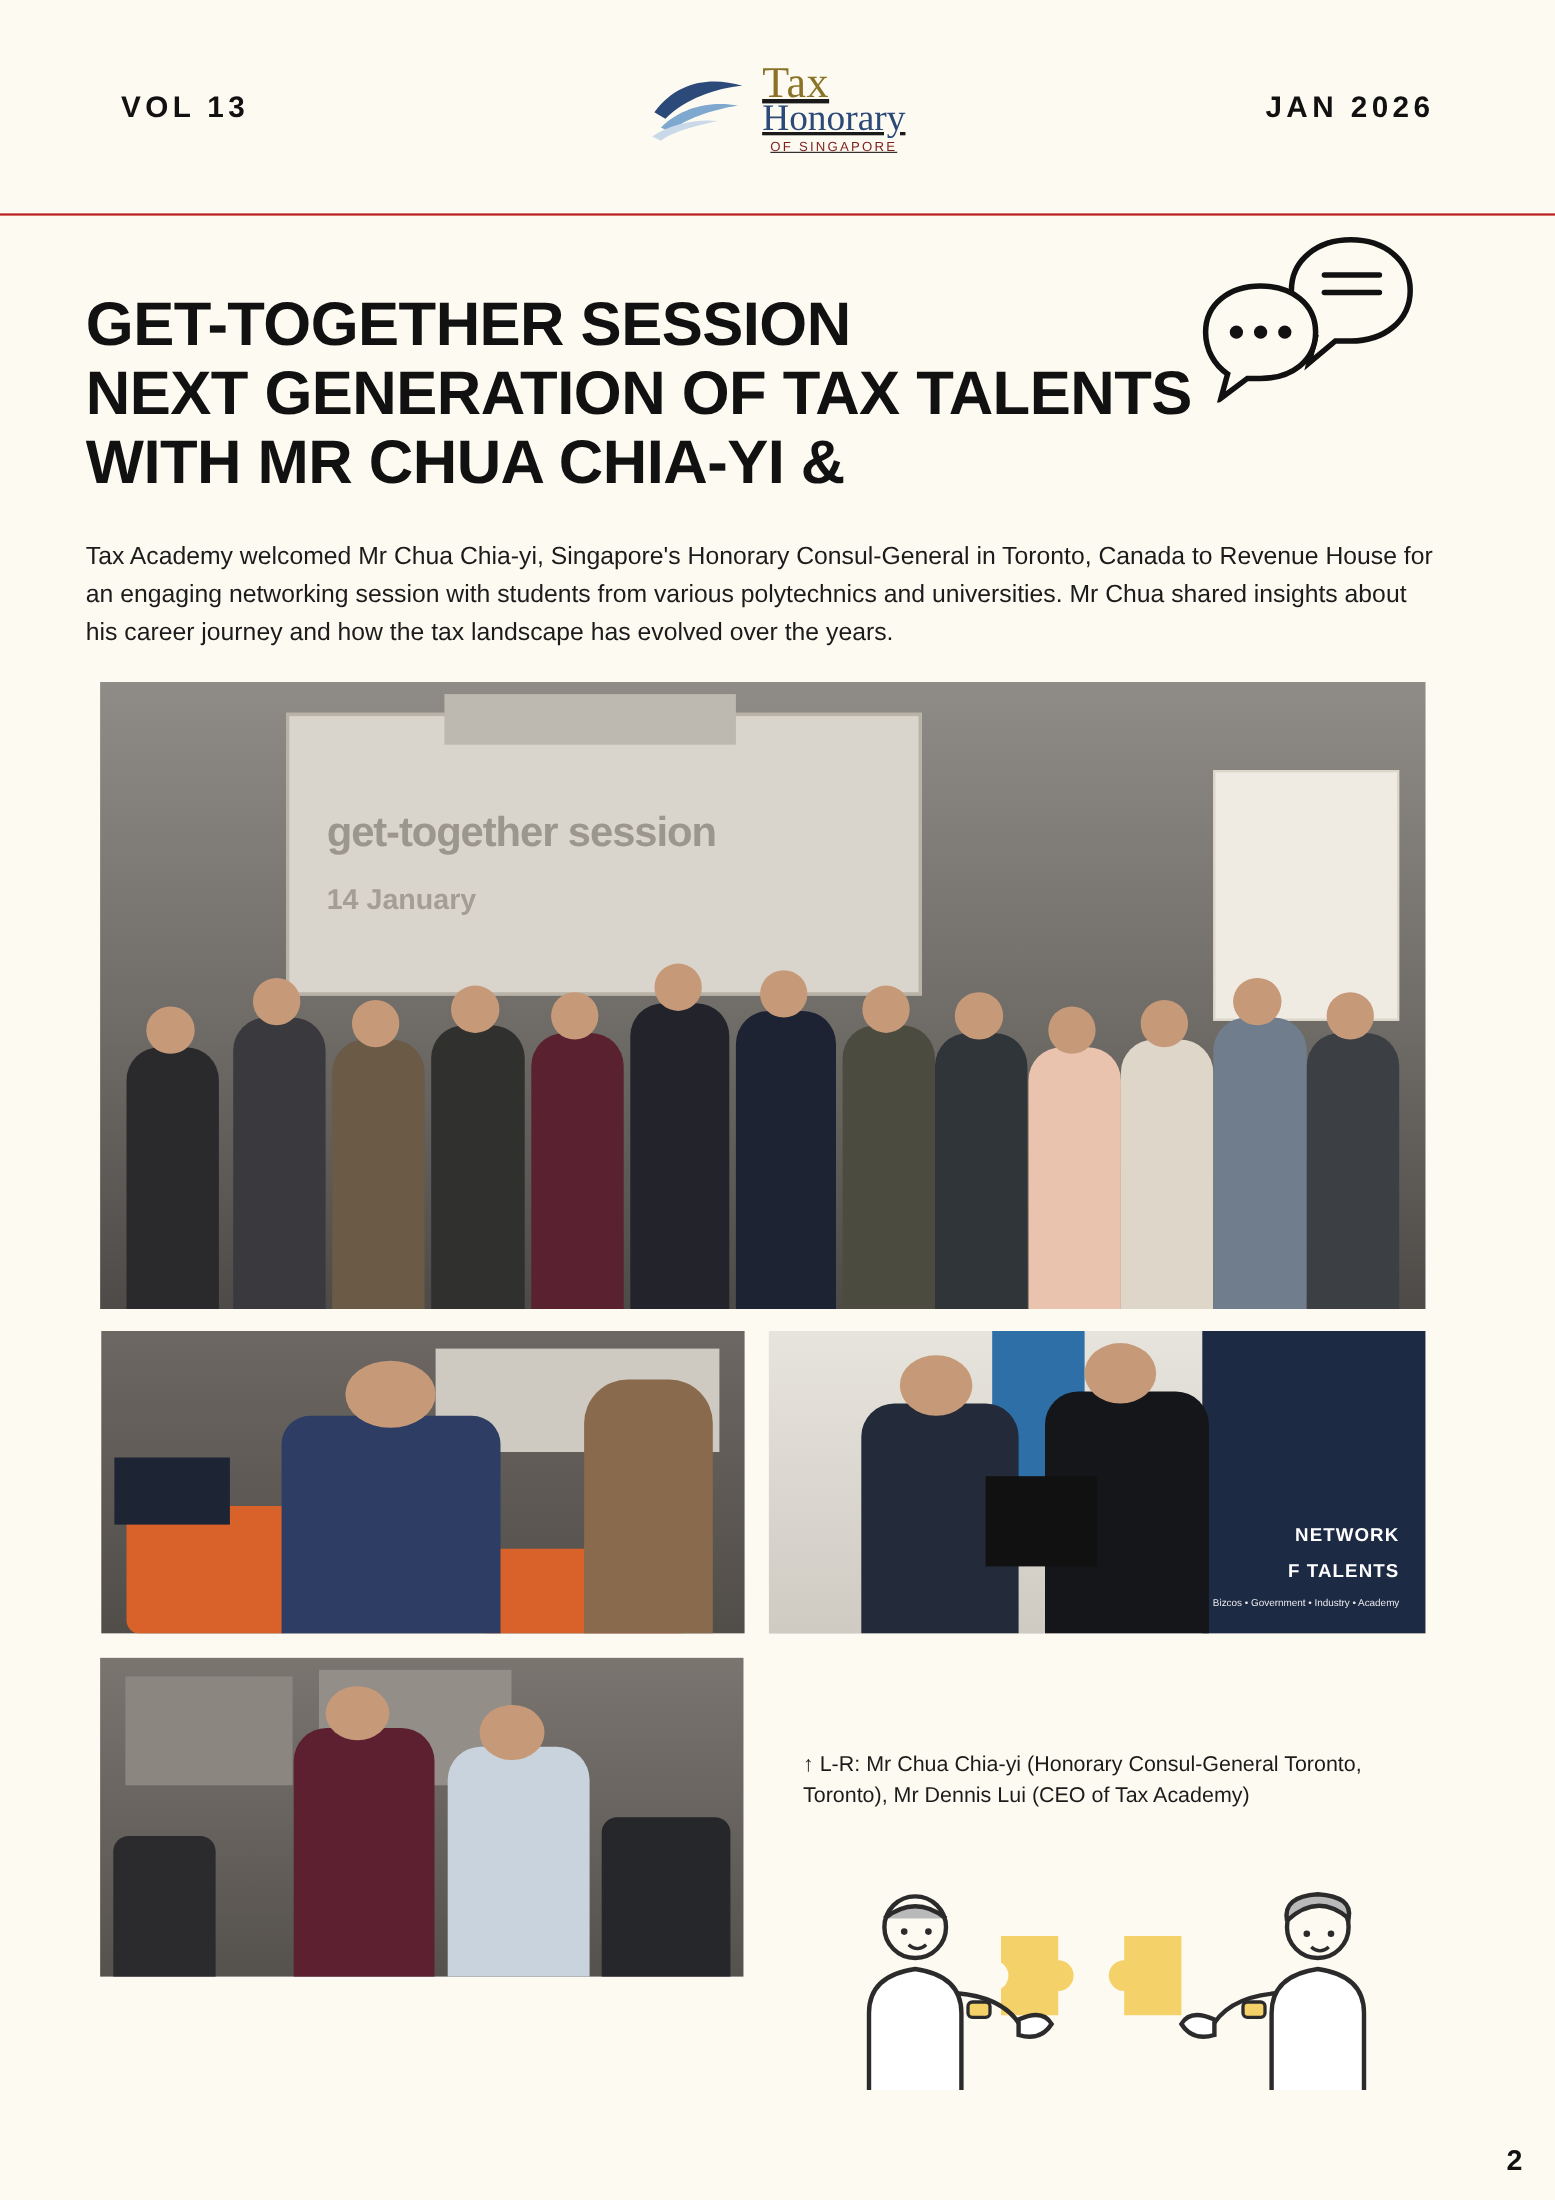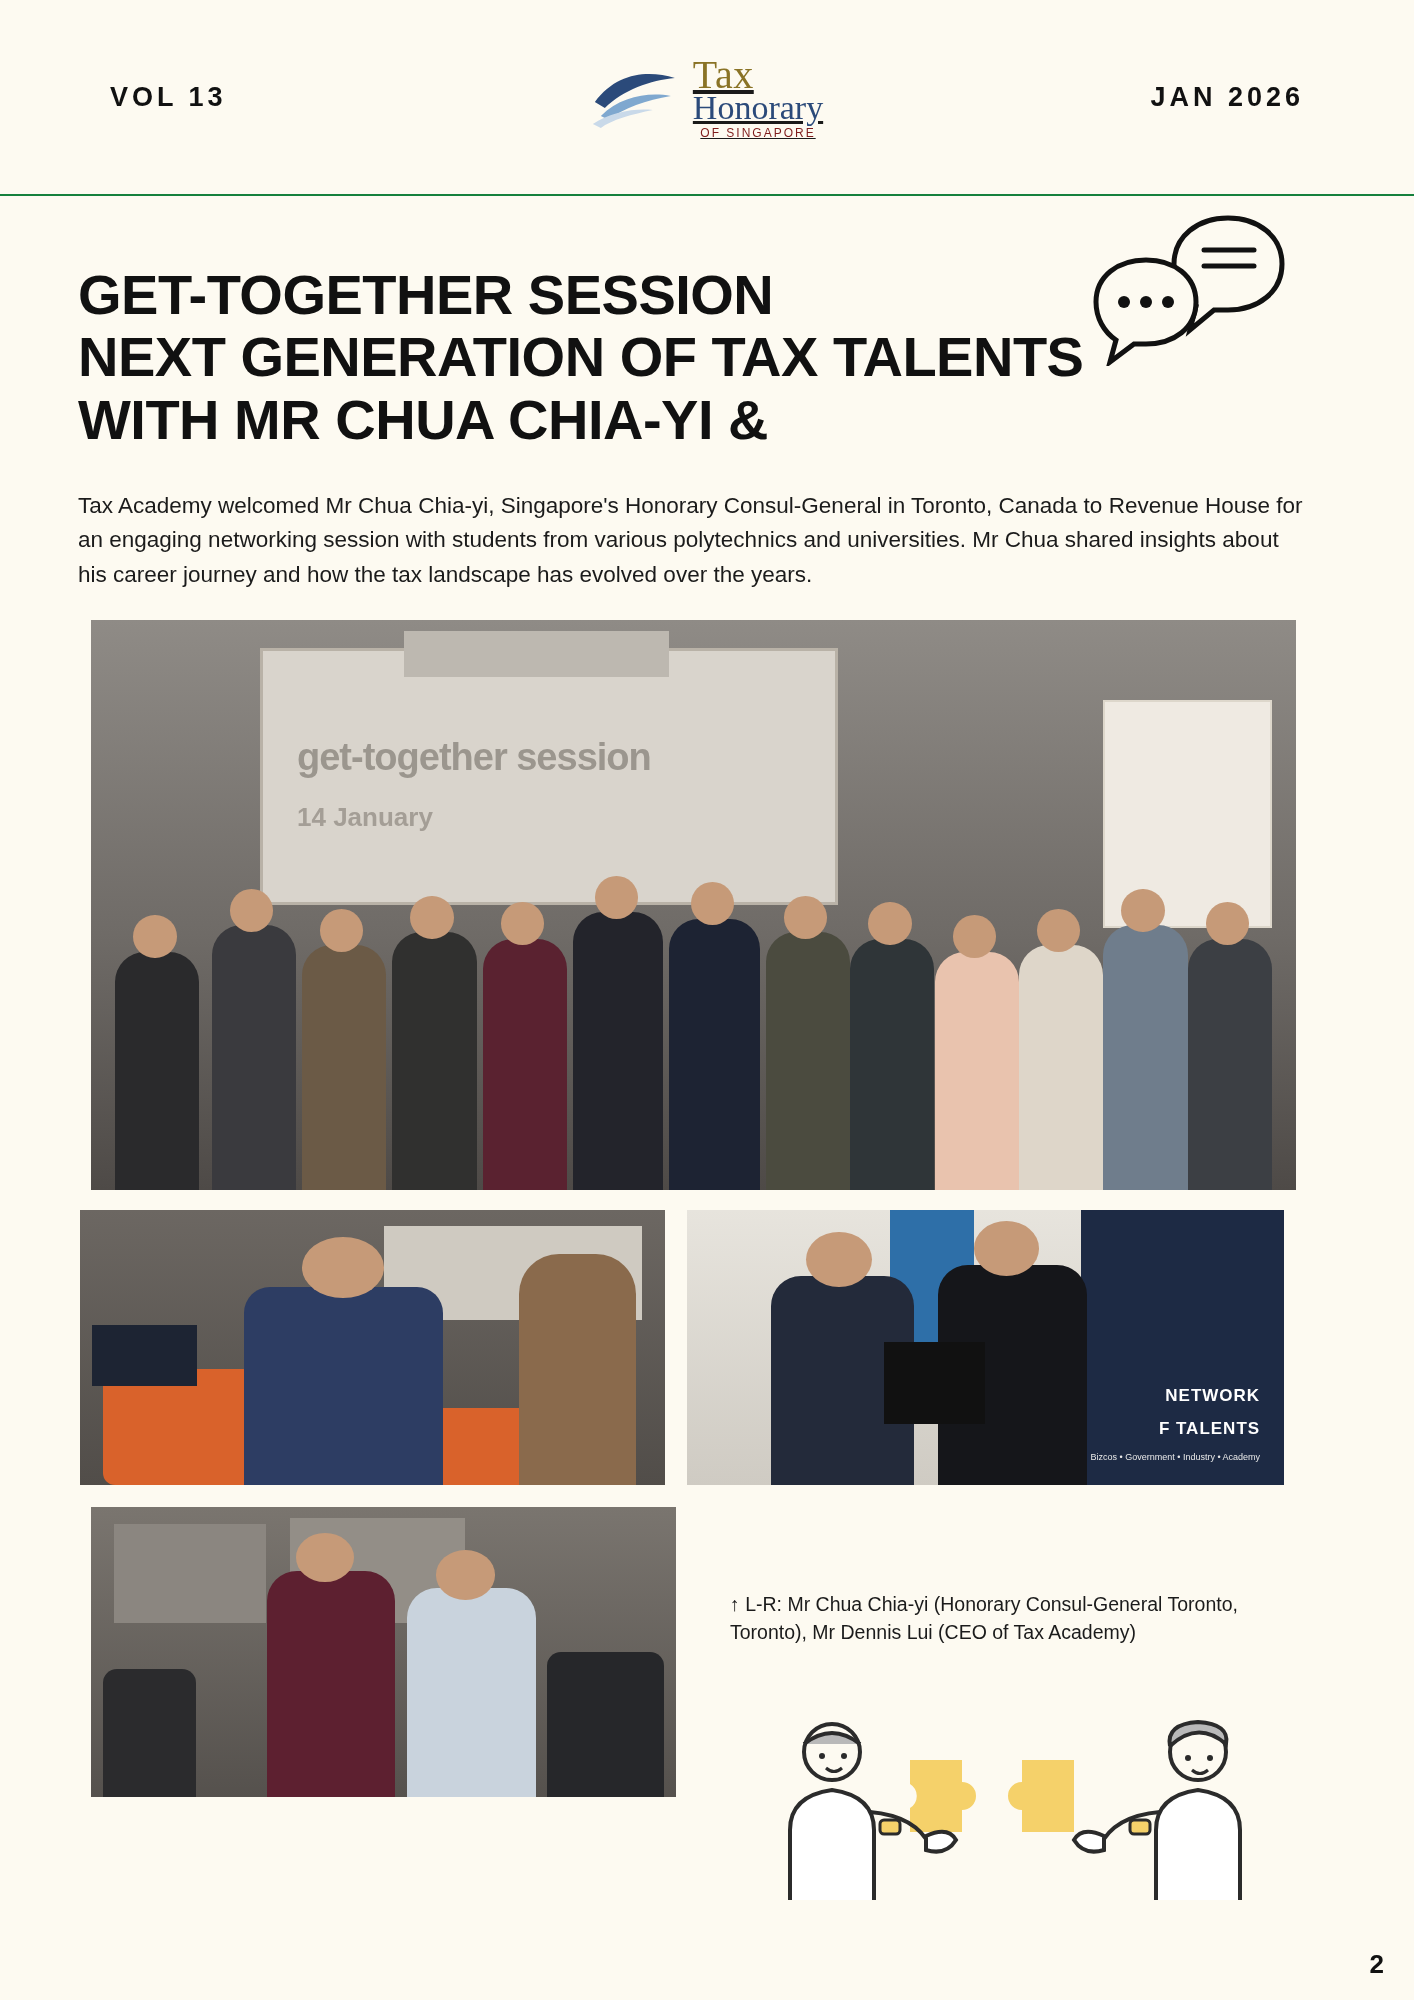--- a/index.html
+++ b/index.html
@@ -10,21 +10,21 @@
     background: #fdfaf1;
     font-family: "Liberation Sans", sans-serif;
     color: #1a1a1a;
     position: relative;
     overflow: hidden;
   }
 
   
   .masthead {
     height: 196px;
-    border-bottom: 2px solid #15803d;
+    border-bottom: 2px solid #b91c1c;
     display: flex;
     align-items: center;
     justify-content: space-between;
     padding: 0 110px;
     position: relative;
   }
   .vol, .issue-date {
     font-size: 27px;
     font-weight: bold;
     letter-spacing: 4px;
@@ -98,21 +98,21 @@
     overflow: hidden;
   }
   .ph-main {
     margin: 28px 0 0 13px;
     width: 1205px;
     height: 570px;
   }
   .row2 {
     display: flex;
     gap: 22px;
-    margin: 20px 0 0 2px;
+    margin: 20px 0 0 14px;
   }
   .ph-left { width: 585px; height: 275px; }
   .ph-right { width: 597px; height: 275px; }
   .ph-bottom {
     margin: 22px 0 0 13px;
     width: 585px;
     height: 290px;
   }
 
   .caption {

